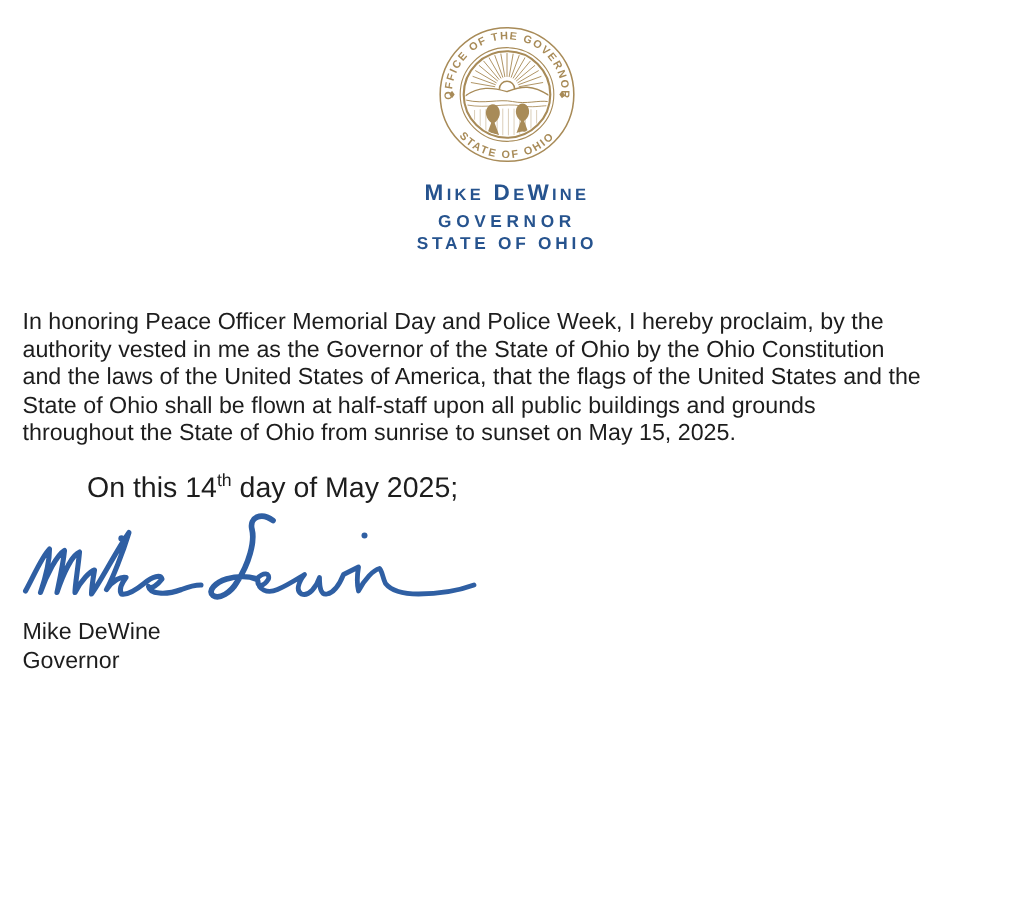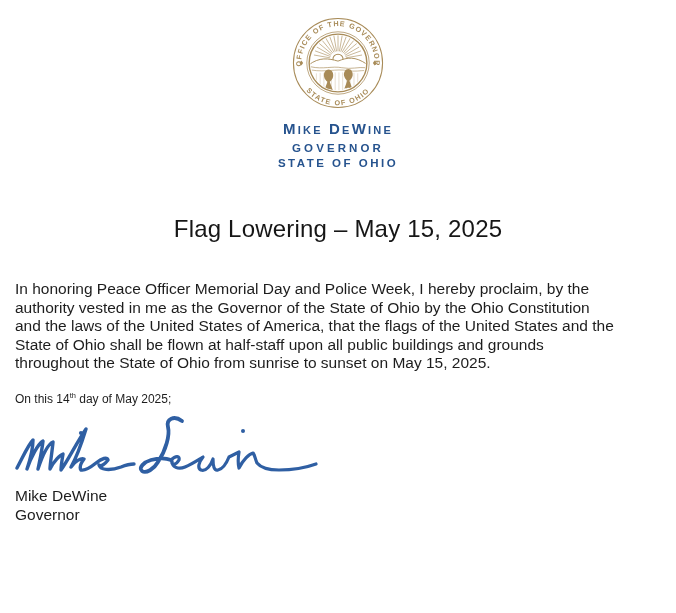--- a/index.html
+++ b/index.html
@@ -54,23 +54,24 @@
   .content{padding-left:15px;padding-right:30px;}
   .body-text{
     margin-top:37px;
     font-size:15.5px;
     line-height:18.6px;
     color:var(--text-color);
     white-space:pre-line;
   }
   .date-line{
     margin-top:17px;
-    font-size:12px;
+    font-size:19px;
     line-height:19px;
     color:var(--text-color);
+    margin-left:43px;
   }
   .date-line sup{
     font-size:62%;
     vertical-align:super;
     line-height:0;
   }
   .signature{
     display:block;
     margin-top:3px;
     margin-left:0px;
@@ -162,21 +163,20 @@
         <path transform="translate(40,66)" fill="currentColor" d="M0,-9 C3.5,-9 5.5,-5 4.8,-1.5 C4.3,1 2.5,3 1.2,4 L4.5,13 C1.5,11.5 -1.5,11.5 -4.5,13 L-1.2,4 C-2.5,3 -4.3,1 -4.8,-1.5 C-5.5,-5 -3.5,-9 0,-9 Z"></path>
         <path transform="translate(61,65) scale(0.95)" fill="currentColor" d="M0,-9 C3.5,-9 5.5,-5 4.8,-1.5 C4.3,1 2.5,3 1.2,4 L4.5,13 C1.5,11.5 -1.5,11.5 -4.5,13 L-1.2,4 C-2.5,3 -4.3,1 -4.8,-1.5 C-5.5,-5 -3.5,-9 0,-9 Z"></path>
       </g>
     </svg>
 
     <div class="gov-name">Mike DeWine</div>
     <div class="gov-title">GOVERNOR</div>
     <div class="gov-state">STATE OF OHIO</div>
   </div>
 
-  <h1 class="doc-title">Flag Lowering – May 15, 2025</h1>
 
   <div class="content">
     <p class="body-text">In honoring Peace Officer Memorial Day and Police Week, I hereby proclaim, by the
 authority vested in me as the Governor of the State of Ohio by the Ohio Constitution
 and the laws of the United States of America, that the flags of the United States and the
 State of Ohio shall be flown at half-staff upon all public buildings and grounds
 throughout the State of Ohio from sunrise to sunset on May 15, 2025.</p>
 
     <p class="date-line"><span>On this 14</span><sup>th</sup><span> day of May 2025;</span></p>
 

